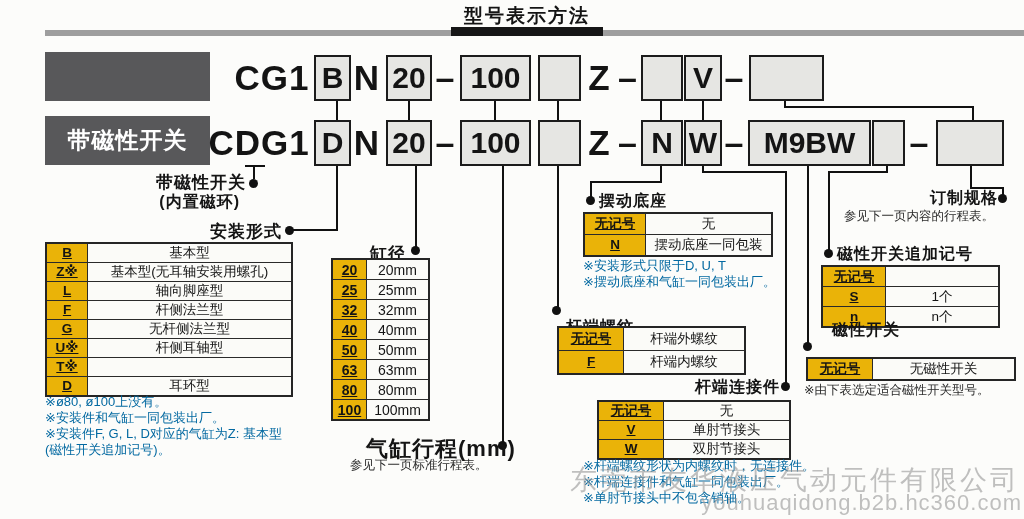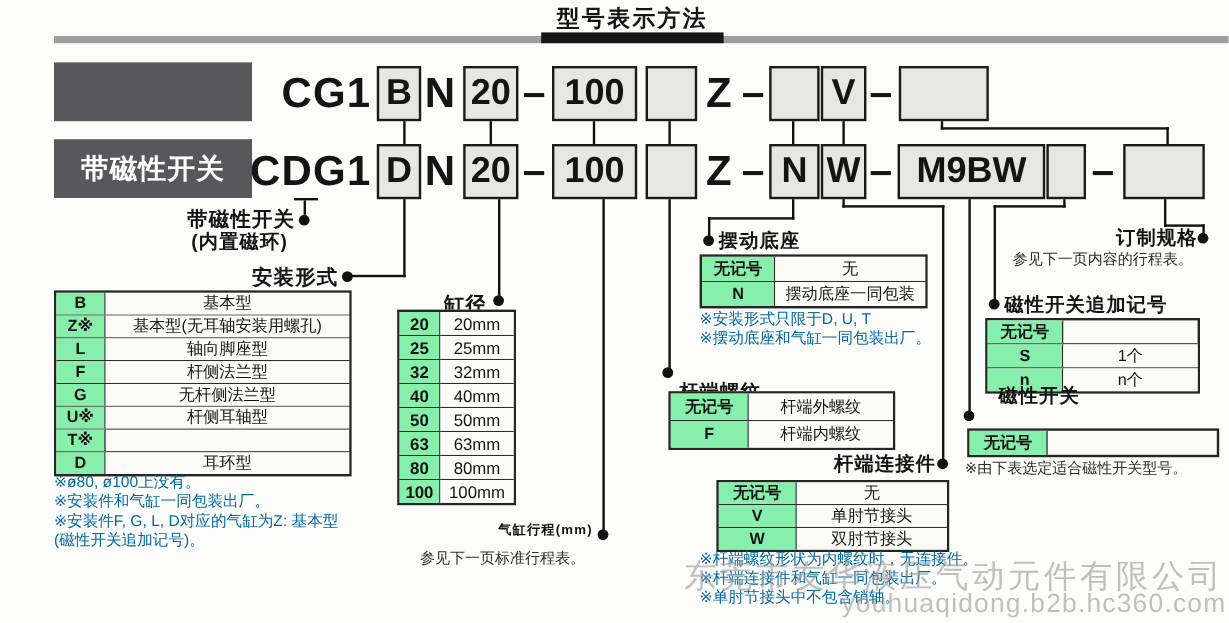--- a/index.html
+++ b/index.html
@@ -24,21 +24,21 @@
   .hl{height:2px;background:#111;}
   .dot{width:9px;height:9px;border-radius:50%;background:#111;}
   
   .clabel{font-size:16px;font-weight:bold;letter-spacing:1px;white-space:nowrap;}
   .cnote{font-size:12.5px;color:#2b2b2b;white-space:nowrap;}
   
   .tbl{border:2px solid #252525;background:#fbfbf8;}
   .trow{display:flex;height:var(--rh);border-top:1px solid #2a2a2a;}
   .trow:first-child{border-top:none;}
   .tcell{display:flex;align-items:center;justify-content:center;font-size:var(--fs,13.5px);line-height:1;}
-  .tcell.code{flex:0 0 var(--cw);background:#86efac;font-weight:bold;border-right:1px solid #2a2a2a;}
+  .tcell.code{flex:0 0 var(--cw);background:#eab308;font-weight:bold;border-right:1px solid #2a2a2a;text-decoration:underline;}
   .tcell.desc{flex:1;background:#fbfbf8;}
   .notes .note-line{font-size:13px;line-height:16px;color:#0369a1;}
   
   .wm{color:#9a9a9a;opacity:0.62;white-space:nowrap;text-align:right;z-index:9;}
 </style>
 </head>
 <body>
 
 <div id="page">
 
@@ -203,21 +203,21 @@
       <div class="trow">
         <div class="tcell code">80</div>
         <div class="tcell desc">80mm</div>
       </div>
       <div class="trow">
         <div class="tcell code">100</div>
         <div class="tcell desc">100mm</div>
       </div>
     </div>
 
-  <div class="abs clabel" style="left:366px;top:434px;width:128px;text-align:right;font-size:11px;">气缸行程(mm)</div>
+  <div class="abs clabel" style="left:366px;top:434px;width:128px;text-align:right;font-size:22px;">气缸行程(mm)</div>
   <div class="abs cnote" style="left:350px;top:457px;">参见下一页标准行程表。</div>
 
   <div class="abs clabel" style="left:599px;top:191px;">摆动底座</div>
   <div class="abs tbl" style="left:583px;top:212px;width:186px;--rh:20px;--cw:60px;">
       <div class="trow">
         <div class="tcell code">无记号</div>
         <div class="tcell desc">无</div>
       </div>
       <div class="trow">
         <div class="tcell code">N</div>
@@ -274,20 +274,21 @@
       <div class="trow">
         <div class="tcell code">n</div>
         <div class="tcell desc">n个</div>
       </div>
     </div>
 
   <div class="abs clabel" style="left:814px;top:320px;margin-left:18px;">磁性开关</div>
   <div class="abs tbl" style="left:806px;top:357px;width:206px;--rh:20px;--cw:64px;">
       <div class="trow">
         <div class="tcell code">无记号</div>
+        <div class="tcell desc">无磁性开关</div>
       </div>
     </div>
   <div class="abs cnote" style="left:804px;top:382px;">※由下表选定适合磁性开关型号。</div>
 
   <div class="abs clabel" style="left:918px;top:188px;width:80px;text-align:right;">订制规格</div>
   <div class="abs cnote" style="left:844px;top:208px;">参见下一页内容的行程表。</div>
 
   <div class="abs wm" style="left:520px;top:462px;width:500px;font-size:27px;letter-spacing:3px;">东莞市友华液压气动元件有限公司</div>
   <div class="abs wm" style="left:700px;top:490px;width:322px;font-size:22px;letter-spacing:1px;">youhuaqidong.b2b.hc360.com</div>
 

